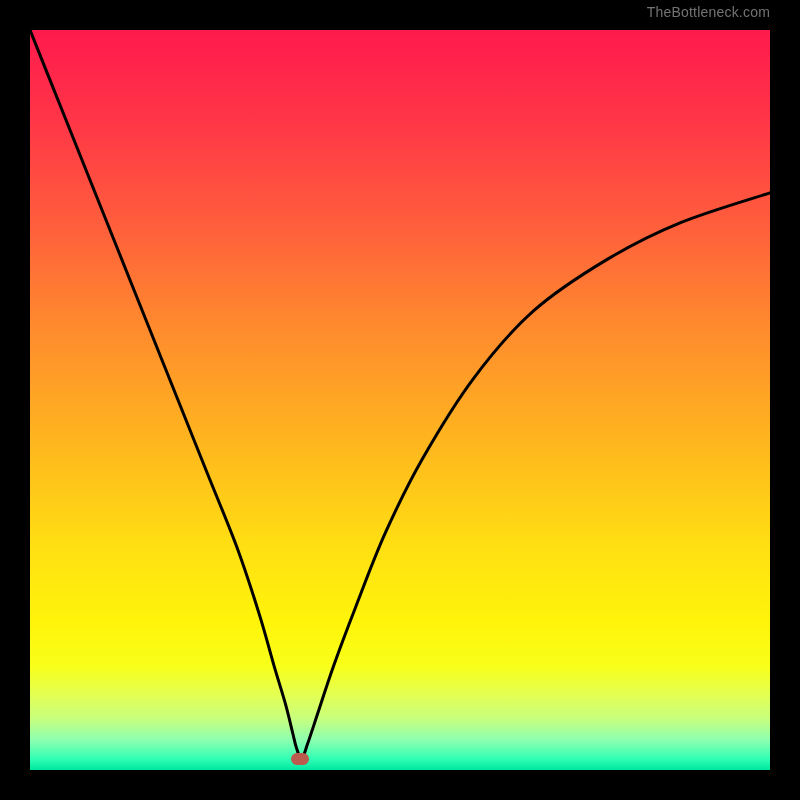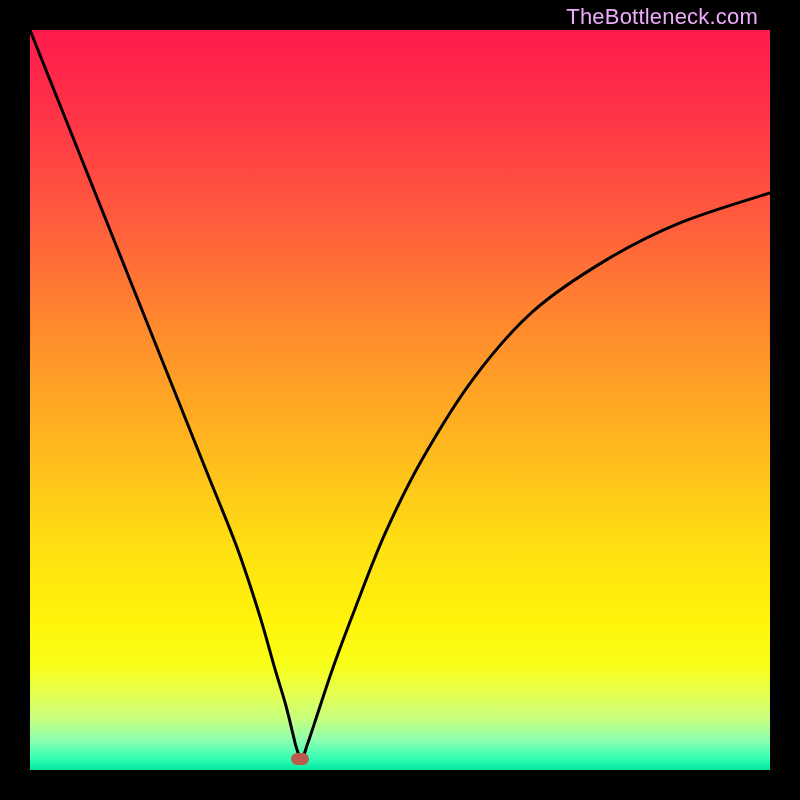--- a/index.html
+++ b/index.html
@@ -31,23 +31,23 @@
   }
   .curve-svg {
     position: absolute;
     inset: 0;
     width: 100%;
     height: 100%;
   }
   .watermark {
     position: absolute;
     top: 4px;
-    right: 42px;
-    color: #f0abfc;
-    font-size: 22px;
+    right: 30px;
+    color: #737373;
+    font-size: 14px;
     font-weight: 500;
     letter-spacing: 0.2px;
     user-select: none;
   }
   .marker {
     position: absolute;
     width: 18px;
     height: 12px;
     border-radius: 6px;
     transform: translate(-50%, -50%);

